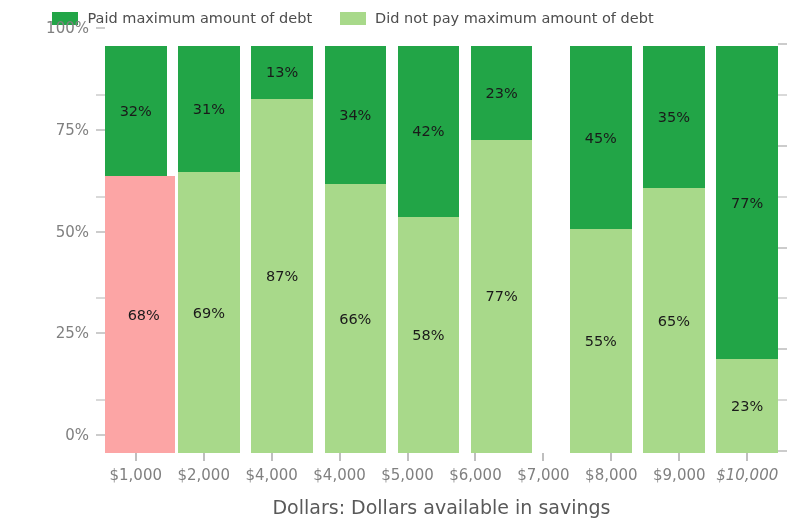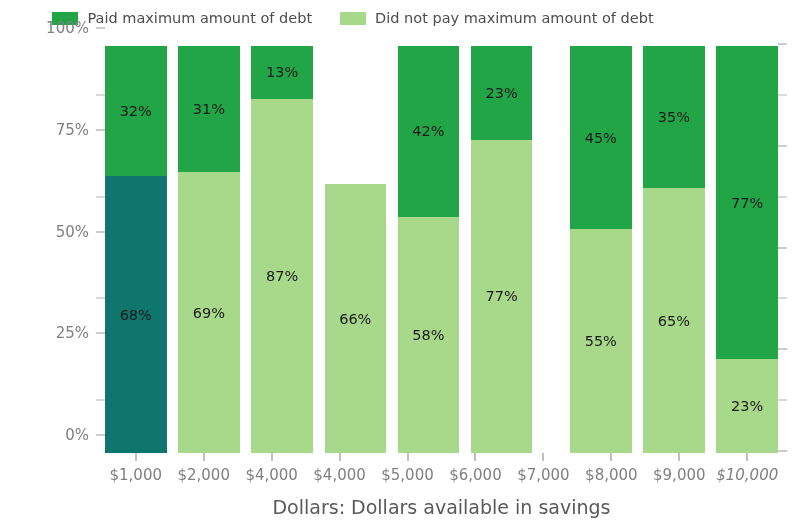--- a/index.html
+++ b/index.html
@@ -240,41 +240,44 @@
         <div class="yminor" style="bottom: 62.5%;"></div>
         <div class="yminor-r" style="bottom: 62.5%;"></div>
         <div class="yminor" style="bottom: 87.5%;"></div>
         <div class="yminor-r" style="bottom: 87.5%;"></div>
       </div>
     <div id="bars">
         <div class="bar-col" style="width: 9.145%;">
           <div class="seg seg-top" style="height: 32%; background: rgb(34, 165, 71);">
             <span class="seg-label">32%</span>
           </div>
-          <div class="seg seg-bottom" style="height: 68%; background: #0f766e;">
+          <div class="seg seg-bottom" style="height: 68%; background: #fca5a5; padding-left: 8px;">
             <span class="seg-label">68%</span>
           </div>
         </div>
         <div class="bar-col" style="width: 9.145%;">
           <div class="seg seg-top" style="height: 31%; background: rgb(34, 165, 71);">
             <span class="seg-label">31%</span>
           </div>
           <div class="seg seg-bottom" style="height: 69%; background: rgb(168, 217, 138);">
             <span class="seg-label">69%</span>
           </div>
         </div>
         <div class="bar-col" style="width: 9.145%;">
           <div class="seg seg-top" style="height: 13%; background: rgb(34, 165, 71);">
             <span class="seg-label">13%</span>
           </div>
           <div class="seg seg-bottom" style="height: 87%; background: rgb(168, 217, 138);">
             <span class="seg-label">87%</span>
           </div>
         </div>
         <div class="bar-col" style="width: 9.145%;">
+          <div class="seg seg-top" style="height: 34%; background: rgb(34, 165, 71);">
+            <span class="seg-label">34%</span>
+          </div>
           <div class="seg seg-bottom" style="height: 66%; background: rgb(168, 217, 138);">
             <span class="seg-label">66%</span>
           </div>
         </div>
         <div class="bar-col" style="width: 9.145%;">
           <div class="seg seg-top" style="height: 42%; background: rgb(34, 165, 71);">
             <span class="seg-label">42%</span>
           </div>
           <div class="seg seg-bottom" style="height: 58%; background: rgb(168, 217, 138);">
             <span class="seg-label">58%</span>

